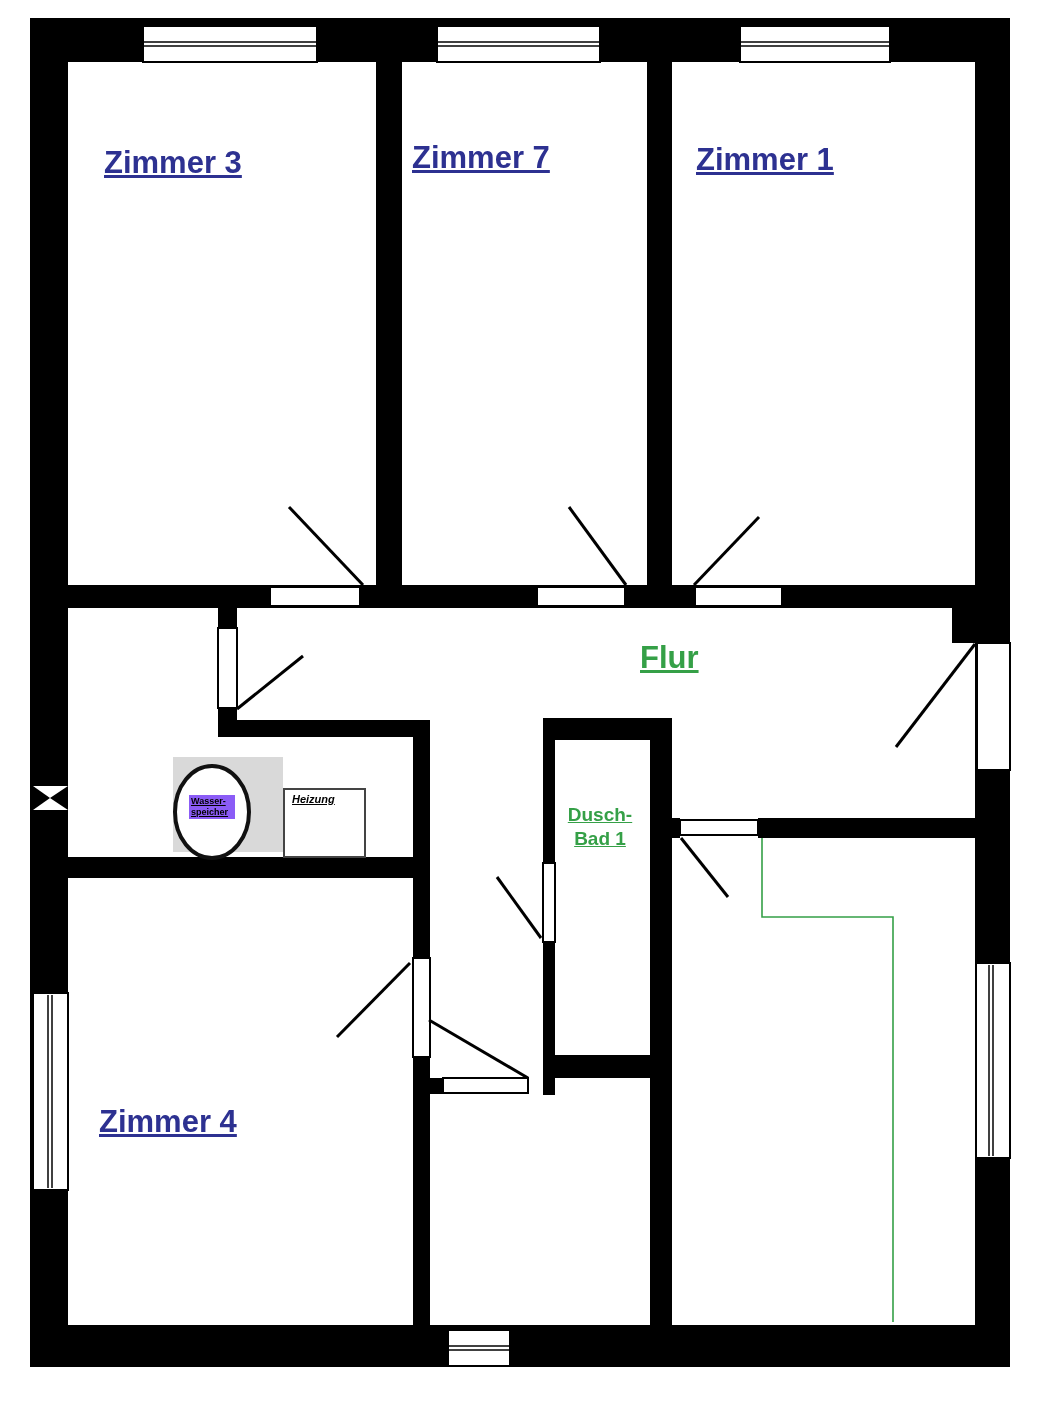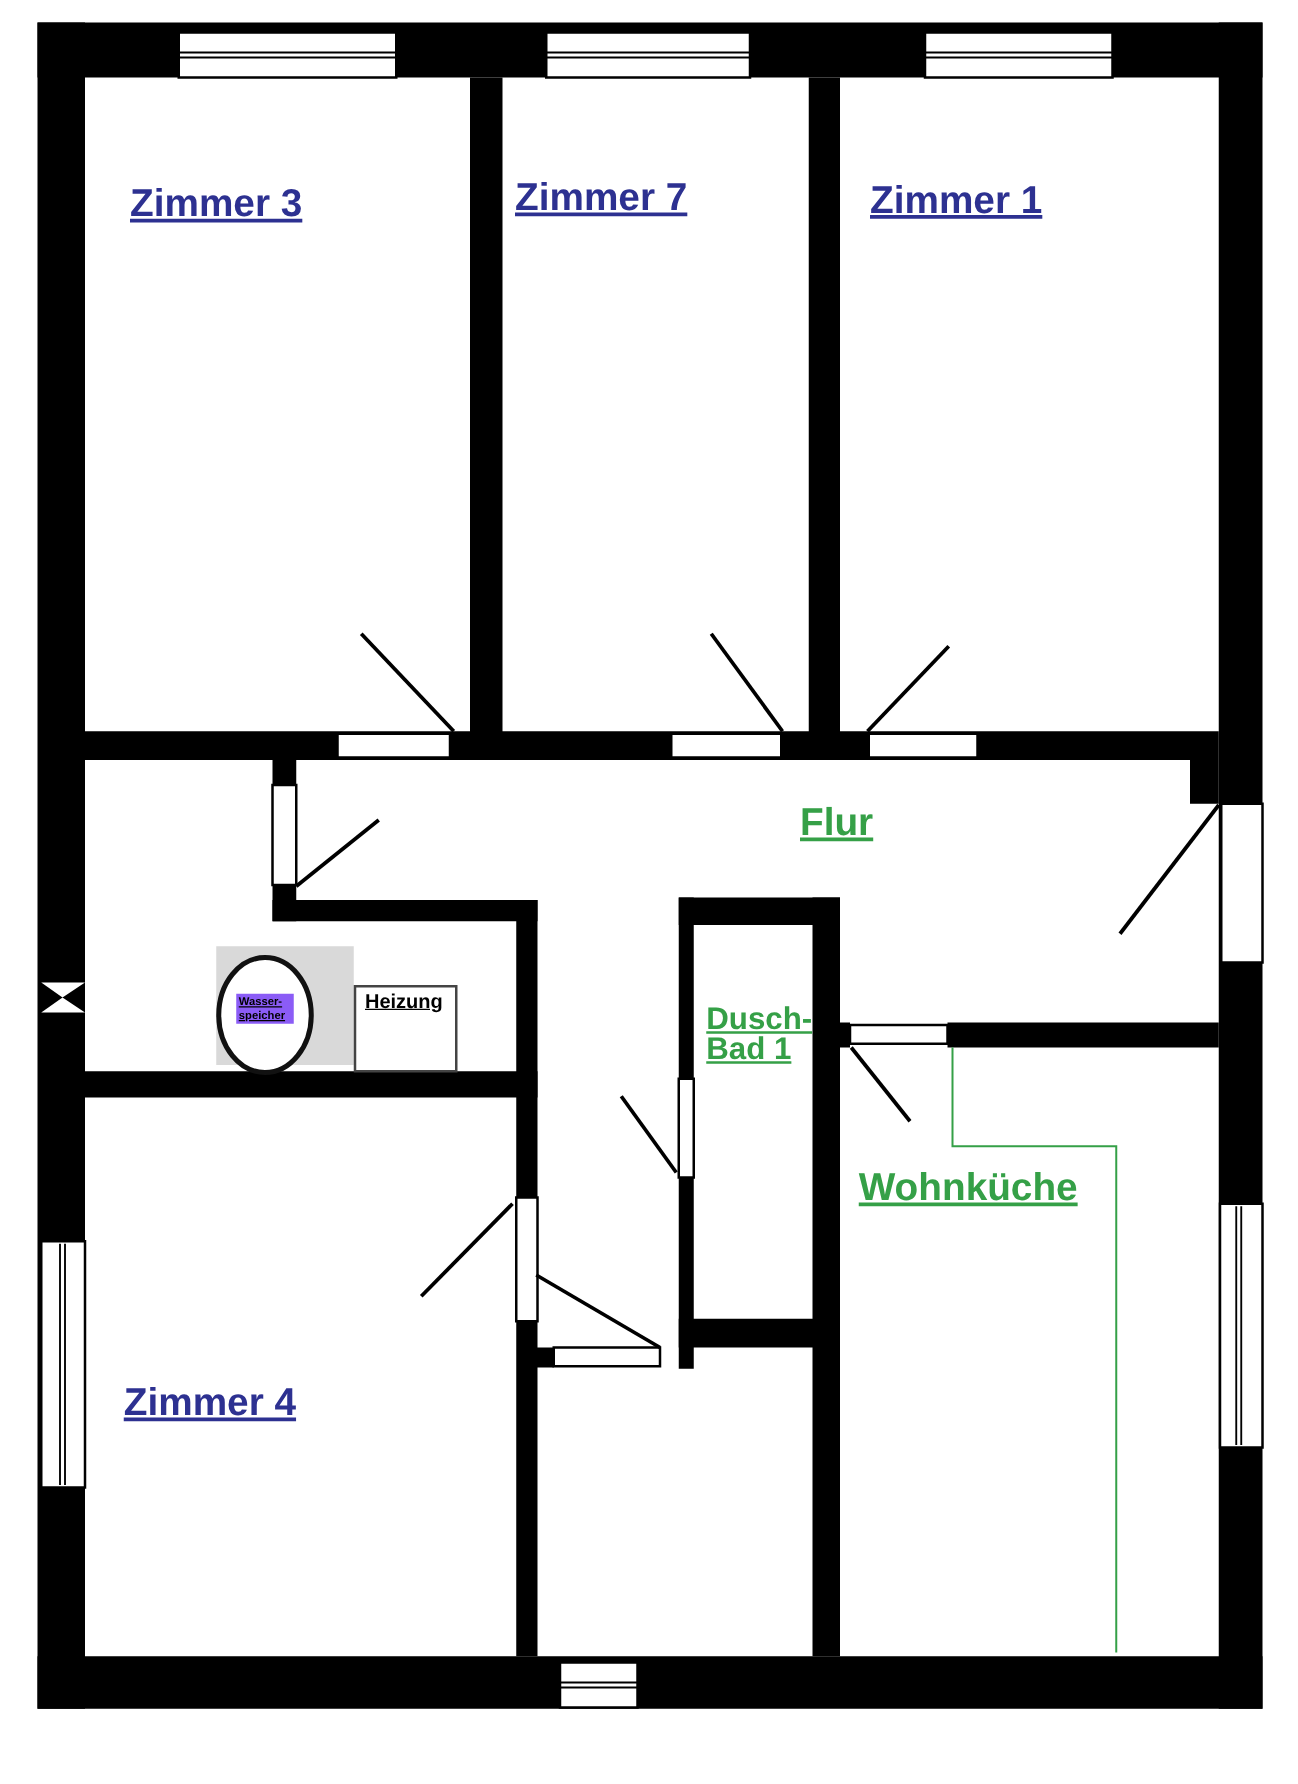--- a/index.html
+++ b/index.html
@@ -20,24 +20,24 @@
   .greenline  { stroke:var(--kitchen-outline,#35a047); stroke-width:1.6; fill:none; }
   .lbl {
     position:absolute;
     font-weight:bold;
     text-decoration:underline;
     white-space:nowrap;
     line-height:1.1;
   }
   .lbl-room { color:var(--room-label,#2d3191); font-size:31px; }
   .lbl-area { color:var(--area-label,#35a047); font-size:31px; }
-  .lbl-area-sm { color:var(--area-label,#35a047); font-size:25px; line-height:24px; white-space:normal; }
+  .lbl-area-sm { color:var(--area-label,#35a047); font-size:19px; line-height:24px; white-space:normal;text-align:center; }
   .lbl-util { color:#000; font-weight:bold; text-decoration:underline; }
   #lbl-wasserspeicher { font-size:9px; line-height:11px; background:#8b5cf6; padding:1px 2px; }
-  #lbl-heizung { font-size:16px; }
+  #lbl-heizung { font-size:11px;font-style:italic; }
 </style>
 </head>
 <body>
 
 <div id="stage">
 
   <svg id="plan-svg" width="1038" height="1427" viewBox="0 0 1038 1427">
 
     <rect class="wall" x="30" y="18" width="980" height="44"></rect>
     <rect class="wall" x="30" y="18" width="38" height="1349"></rect>
@@ -124,21 +124,20 @@
   </svg>
 
   <div class="lbl lbl-room" style="left:92px;  top:146px;margin-left:12px;">Zimmer 3</div>
   <div class="lbl lbl-room" style="left:412px; top:141px;">Zimmer 7</div>
   <div class="lbl lbl-room" style="left:696px; top:143px;text-decoration:underline;">Zimmer 1</div>
   <div class="lbl lbl-area" style="left:640px; top:641px;">Flur</div>
   <div class="lbl lbl-area-sm" style="left:565px; top:803px; width:70px;">
     <span>Dusch-</span><br>
     <span>Bad 1</span>
   </div>
-  <div class="lbl lbl-area" style="left:687px; top:933px;">Wohnküche</div>
   <div class="lbl lbl-room" style="left:99px;  top:1105px;">Zimmer 4</div>
 
   <div class="lbl lbl-util" id="lbl-wasserspeicher" style="left:189px; top:795px; white-space:normal; width:42px;">
     <span>Wasser-</span><br>
     <span>speicher</span>
   </div>
   <div class="lbl lbl-util" id="lbl-heizung" style="left:292px; top:793px;">Heizung</div>
 
 </div>
 

